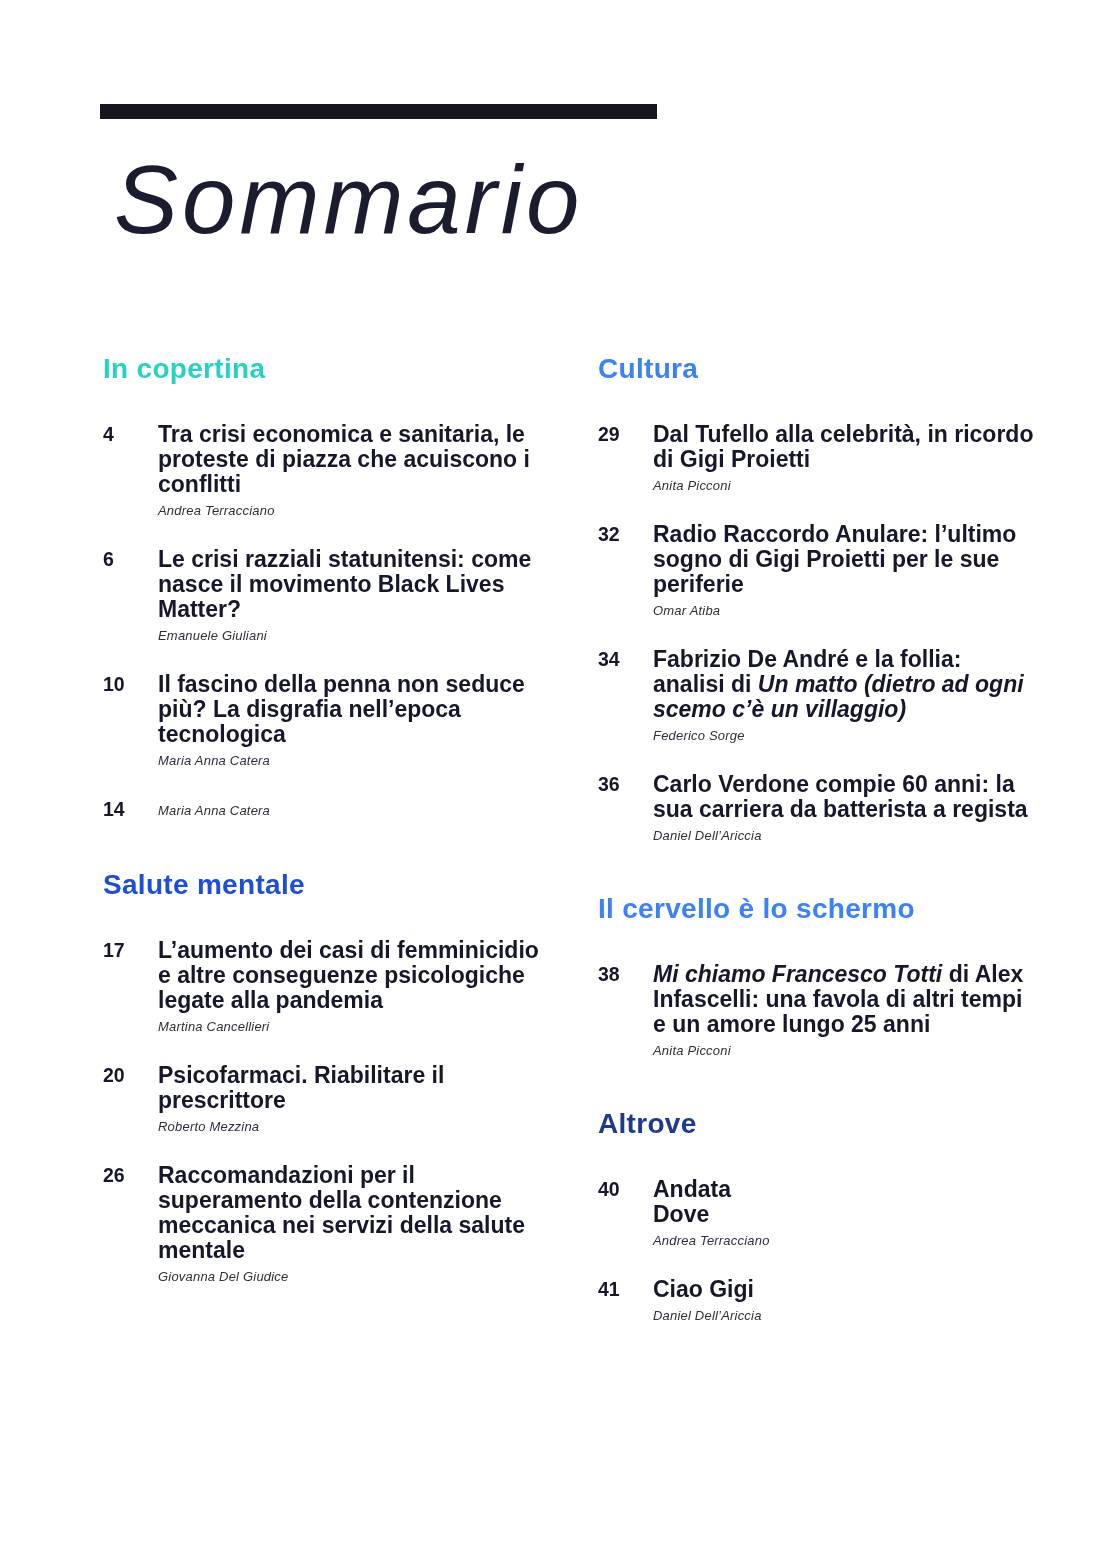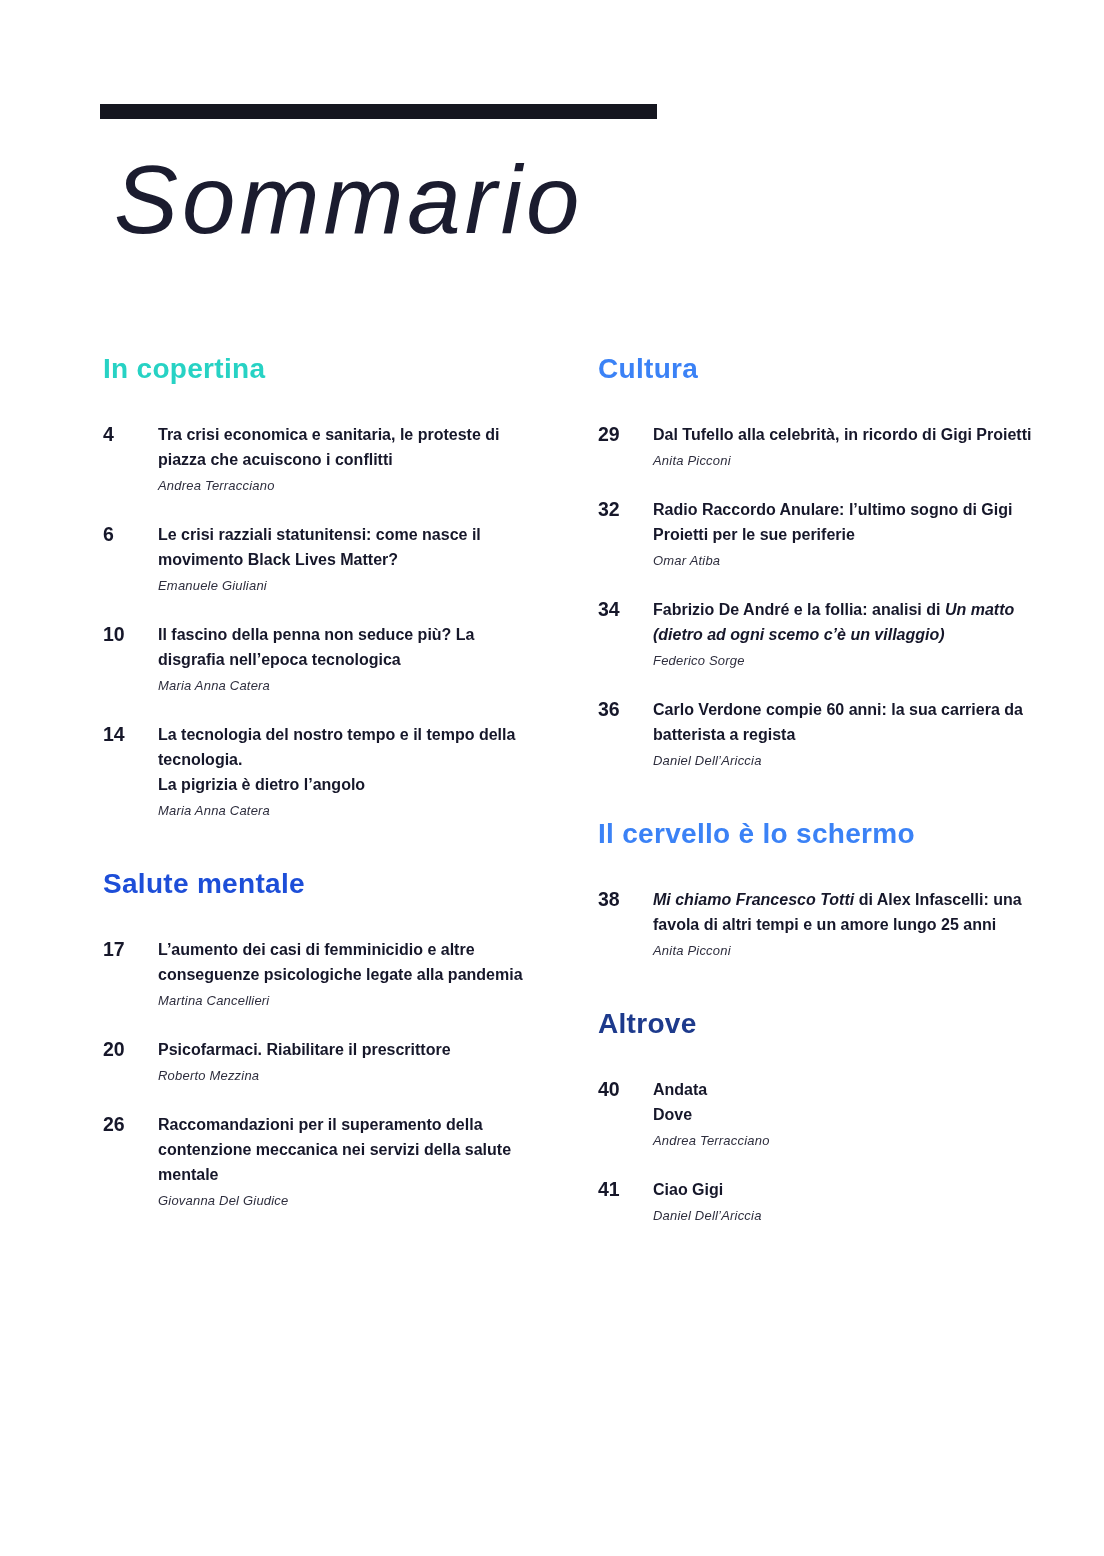--- a/index.html
+++ b/index.html
@@ -33,21 +33,21 @@
     font-weight:700;letter-spacing:0.3px;
   }
   .entry{display:flex;margin-bottom:26px;}
   .entry-page{
     flex:0 0 55px;
     font-weight:700;font-size:19.5px;line-height:25px;
     color:#16172a;
   }
   .entry-body{flex:1;}
   .entry-title{
-    font-weight:700;font-size:16px;line-height:25px;
+    font-weight:700;font-size:23px;line-height:25px;
     color:#16172a;white-space:pre-line;
   }
   .entry-title .italic{font-style:italic;}
   .entry-author{
     margin-top:4px;
     font-style:italic;font-size:13px;line-height:20px;
     color:#2e2e3e;letter-spacing:0.2px;
   }
 </style>
 </head>
@@ -77,22 +77,20 @@
           <div class="entry">
             <div class="entry-page">10</div>
             <div class="entry-body">
               <div class="entry-title"><span>Il fascino della penna non seduce più? La disgrafia nell’epoca tecnologica</span></div>
               <div class="entry-author">Maria Anna Catera</div>
             </div>
           </div>
           <div class="entry">
             <div class="entry-page">14</div>
             <div class="entry-body">
-              <div class="entry-title"><span>La tecnologia del nostro tempo e il tempo della tecnologia.
-La pigrizia è dietro l’angolo</span></div>
               <div class="entry-author">Maria Anna Catera</div>
             </div>
           </div>
         </section>
         <section class="section">
           <h2 class="section-heading" style="color: #1d4ed8;">Salute mentale</h2>
           <div class="entry">
             <div class="entry-page">17</div>
             <div class="entry-body">
               <div class="entry-title"><span>L’aumento dei casi di femminicidio e altre conseguenze psicologiche legate alla pandemia</span></div>

